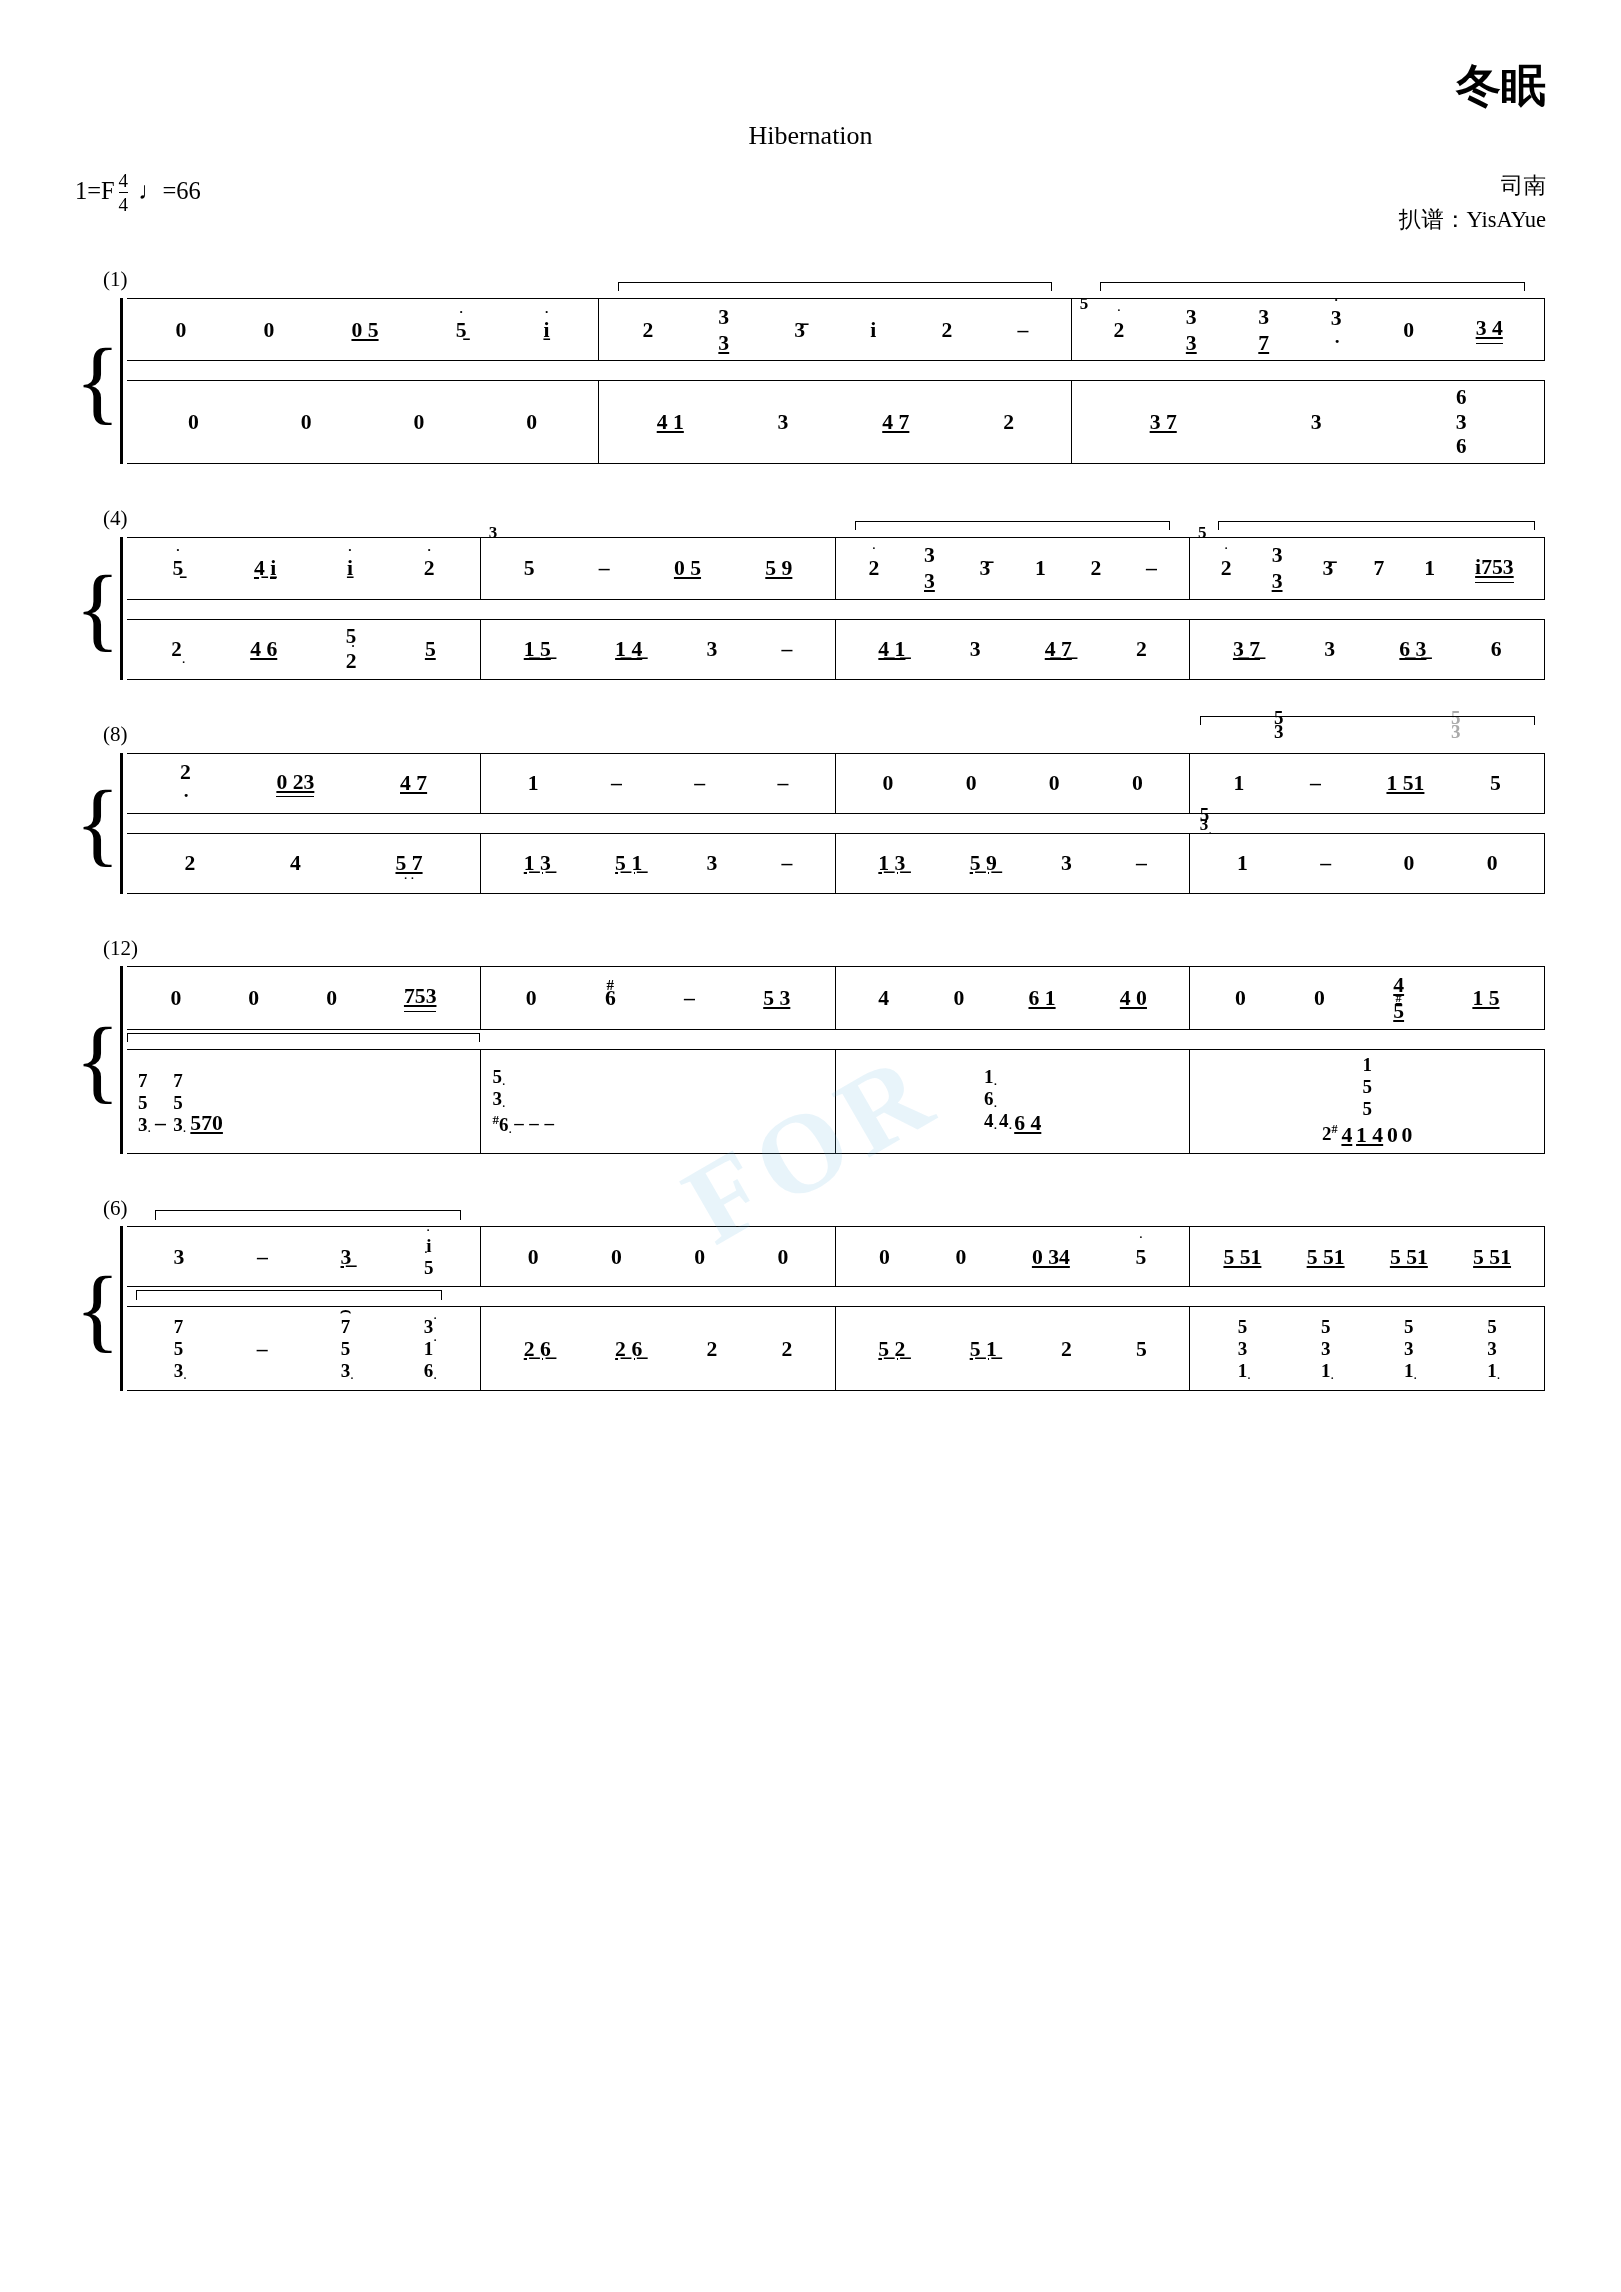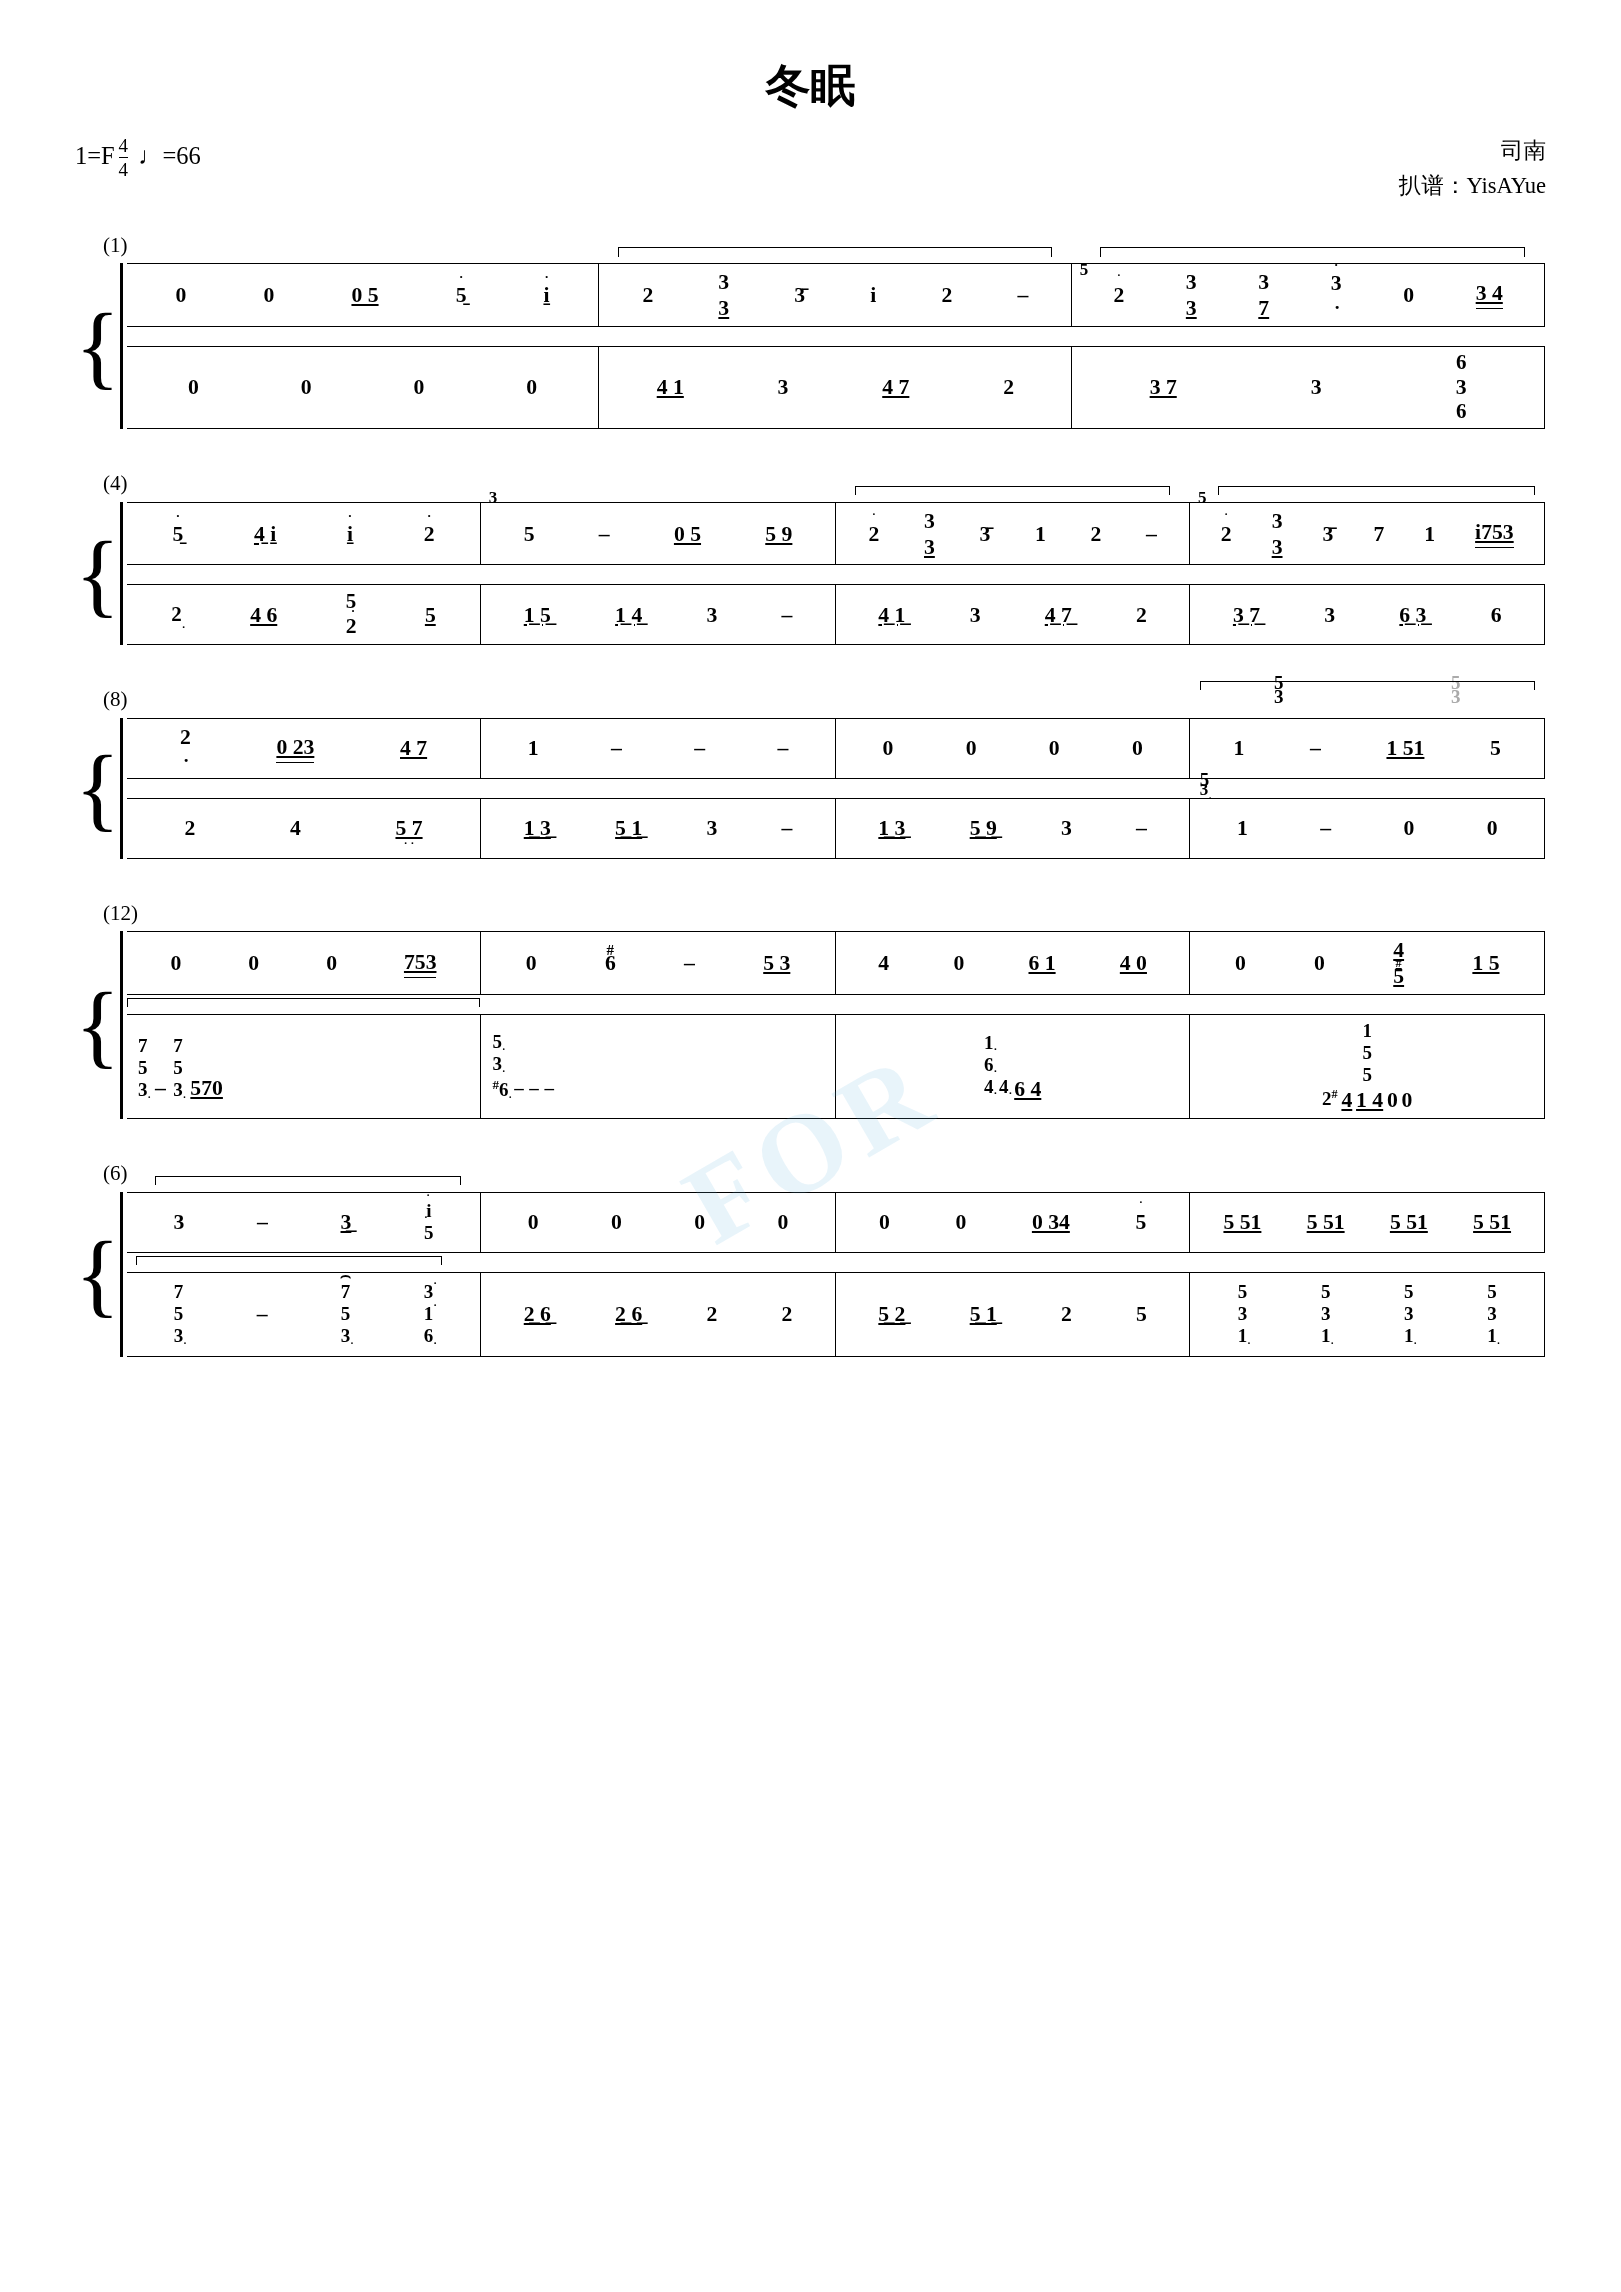--- a/index.html
+++ b/index.html
@@ -32,20 +32,21 @@
       letter-spacing: 9.4px;
     }
     .title-section {
       text-align: center;
       margin-bottom: 9.4px;
     }
     .title-cn {
       font-size: 45px;
       font-weight: bold;
       font-family: 'SimSun', 'STSong', serif;
+      text-align: right;
     }
     .title-en {
       font-size: 26px;
       margin-top: 4.7px;
     }
     .meta-row {
       display: flex;
       justify-content: space-between;
       align-items: flex-start;
       margin: 19px 0 28px 0;
@@ -173,20 +174,21 @@
   </style>
 </head>
 <body>
 
 <div class="page">
 
   <div class="watermark">FOR</div>
 
   <div class="title-section">
     <div class="title-cn">冬眠</div>
+    <div class="title-en">Hibernation</div>
   </div>
 
   <div class="meta-row">
     <div class="tempo">
       1=F<span style="display:inline-flex;flex-direction:column;align-items:center;font-size:19px;vertical-align:middle;margin:0 3.8px;">
           <span>4</span>
           <span style="border-top:0.9px solid #000;padding-top:0.9px;">4</span>
         </span> ♩=66
     </div>
     <div class="author-block">

